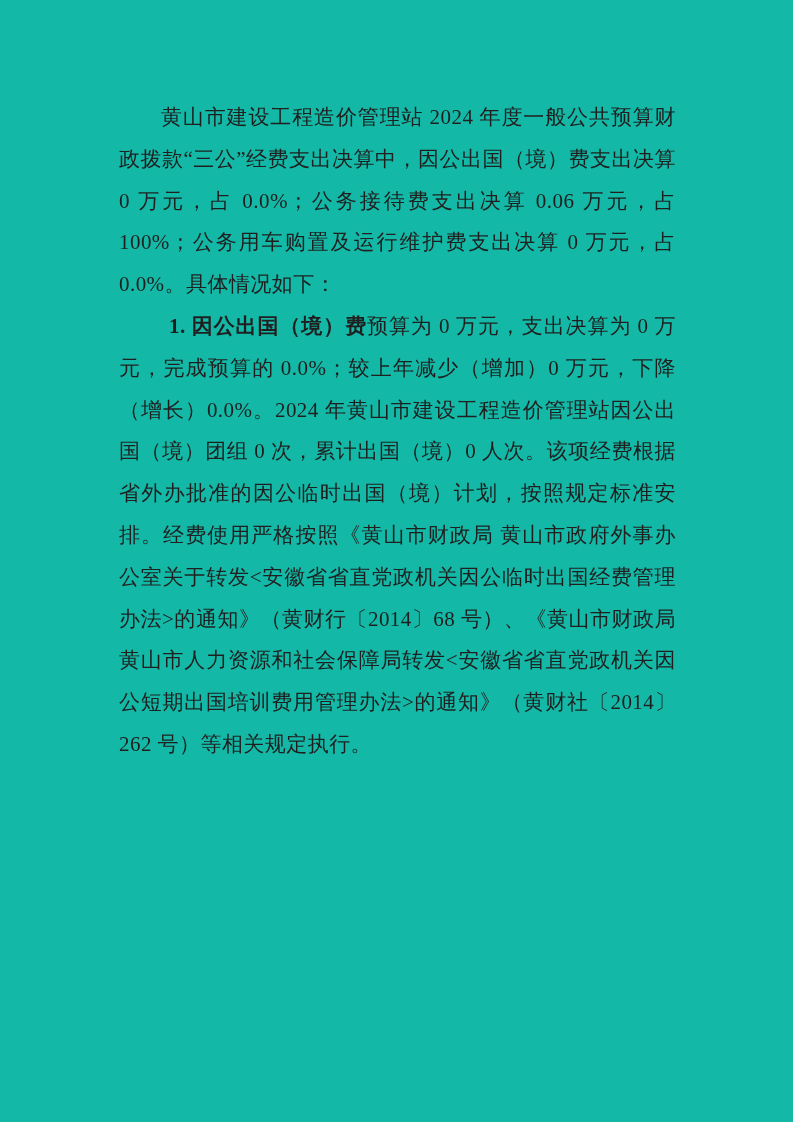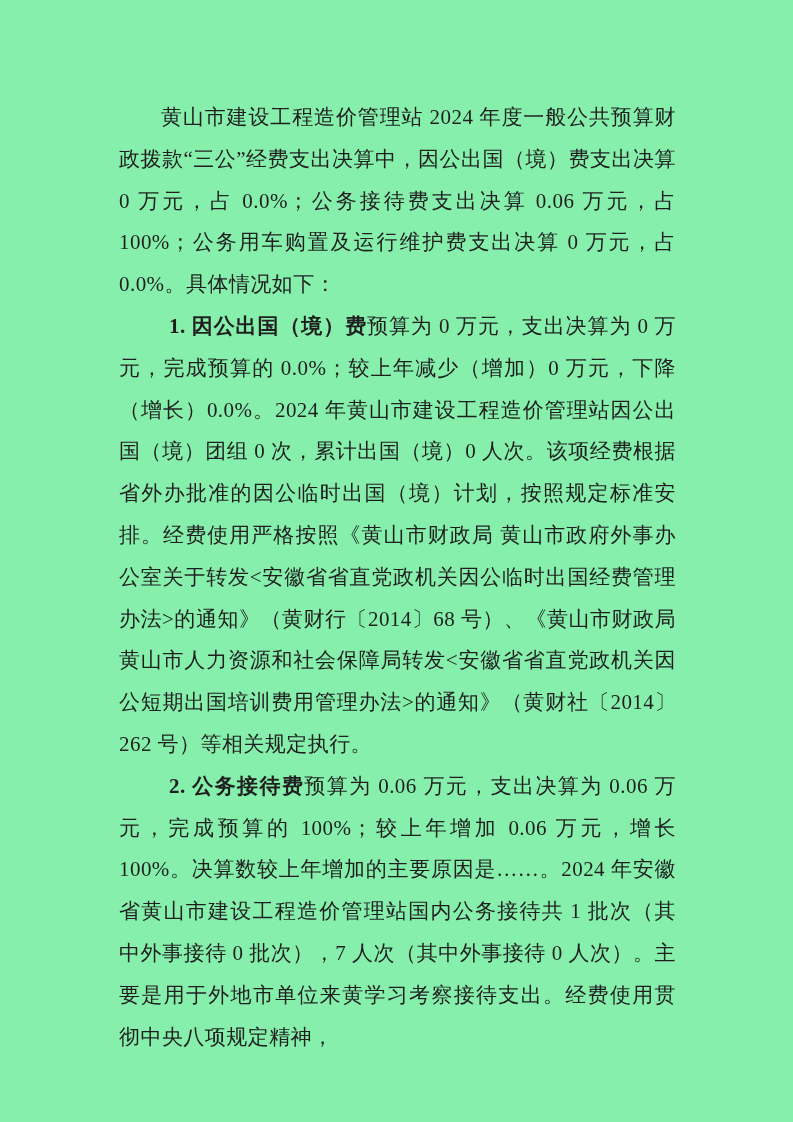--- a/index.html
+++ b/index.html
@@ -4,21 +4,21 @@
 <style>
   html, body {
     margin: 0;
     padding: 0;
     background: #ffffff;
   }
   .page {
     position: relative;
     width: 793px;
     height: 1122px;
-    background: #86efac;
+    background: #14b8a6;
     overflow: hidden;
   }
   .content {
     position: absolute;
     left: 119px;
     top: 97px;
     width: 557px;
     font-family: "Liberation Serif", "DejaVu Serif", serif;
     font-size: 21px;
     line-height: 41.8px;
@@ -40,16 +40,15 @@
 </head>
 <body>
 
 <div class="page">
   <div class="content">
 
     <p class="para"><span>黄山市建设工程造价管理站 2024 年度一般公共预算财政拨款“三公”经费支出决算中，因公出国（境）费支出决算 0 万元，占 0.0%；公务接待费支出决算 0.06 万元，占 100%；公务用车购置及运行维护费支出决算 0 万元，占 0.0%。具体情况如下：</span></p>
 
     <p class="para"><span class="lead">1. 因公出国（境）费</span><span>预算为 0 万元，支出决算为 0 万元，完成预算的 0.0%；较上年减少（增加）0 万元，下降（增长）0.0%。2024 年黄山市建设工程造价管理站因公出国（境）团组 0 次，累计出国（境）0 人次。该项经费根据省外办批准的因公临时出国（境）计划，按照规定标准安排。经费使用严格按照《黄山市财政局 黄山市政府外事办公室关于转发&lt;安徽省省直党政机关因公临时出国经费管理办法&gt;的通知》（黄财行〔2014〕68 号）、《黄山市财政局 黄山市人力资源和社会保障局转发&lt;安徽省省直党政机关因公短期出国培训费用管理办法&gt;的通知》（黄财社〔2014〕262 号）等相关规定执行。</span></p>
 
-    <p class="para"><span class="lead">2. 公务接待费</span><span>预算为 0.06 万元，支出决算为 0.06 万元，完成预算的 100%；较上年增加 0.06 万元，增长 100%。决算数较上年增加的主要原因是……。2024 年安徽省黄山市建设工程造价管理站国内公务接待共 1 批次（其中外事接待 0 批次），7 人次（其中外事接待 0 人次）。主要是用于外地市单位来黄学习考察接待支出。经费使用贯彻中央八项规定精神，</span></p>
 
   </div>
 </div>
 
 </body></html>

